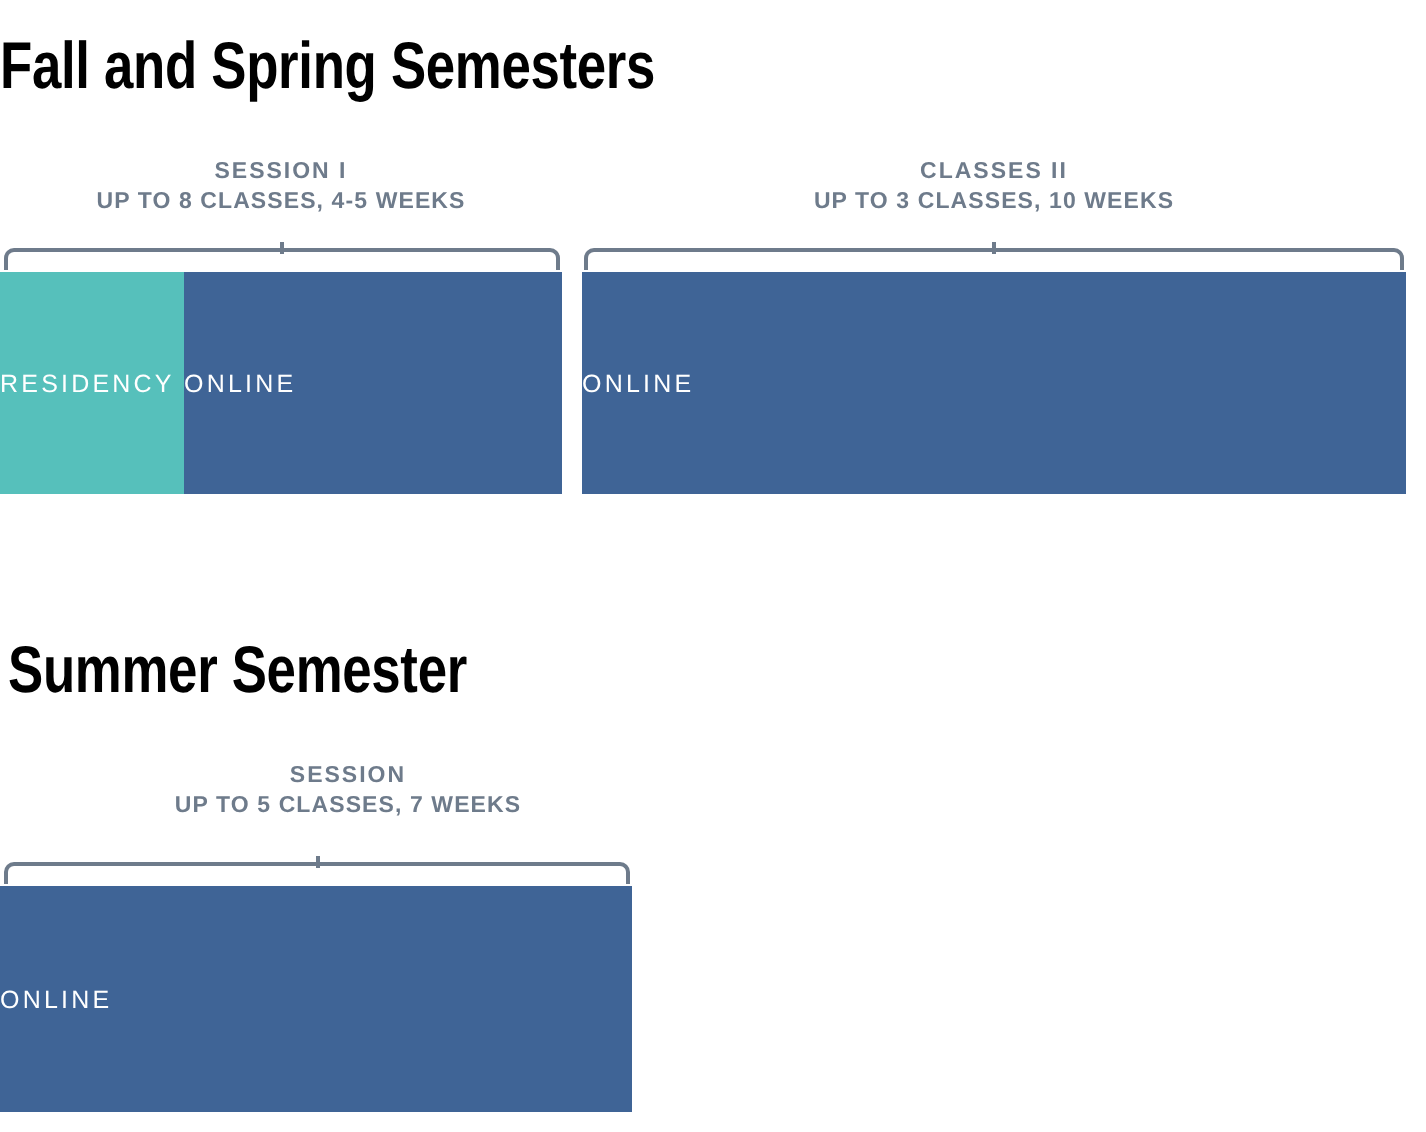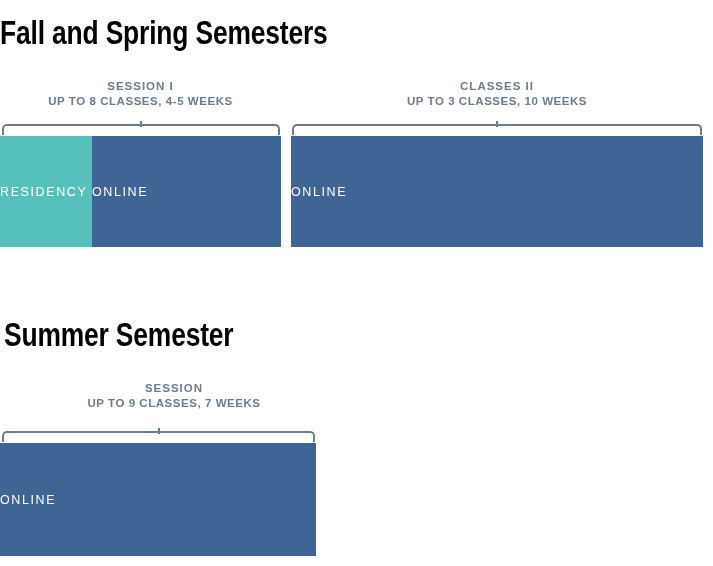--- a/index.html
+++ b/index.html
@@ -119,21 +119,21 @@
 <div class="bar-row" style="left:291px; top:136px; width:412px; height:111px;">
   <div class="seg online" style="width:412px; height:111px;">
     <span>ONLINE</span>
   </div>
 </div>
 
 <h1 id="title-summer" class="section-title">Summer Semester</h1>
 
 <div class="session-head" style="left:0px; top:381px; width:316px;margin-left:16px;">
   <span class="ses-name">SESSION</span>
-  <span class="ses-sub">UP TO 9 CLASSES, 7 WEEKS</span>
+  <span class="ses-sub">UP TO 5 CLASSES, 7 WEEKS</span>
 </div>
 
 <div class="bracket" style="left:2px; top:431px; width:313px;">
   <span class="tick"></span>
 </div>
 
 <div class="bar-row" style="left:0px; top:443px; width:316px; height:113px;">
   <div class="seg online" style="width:316px; height:113px;">
     <span>ONLINE</span>
   </div>

